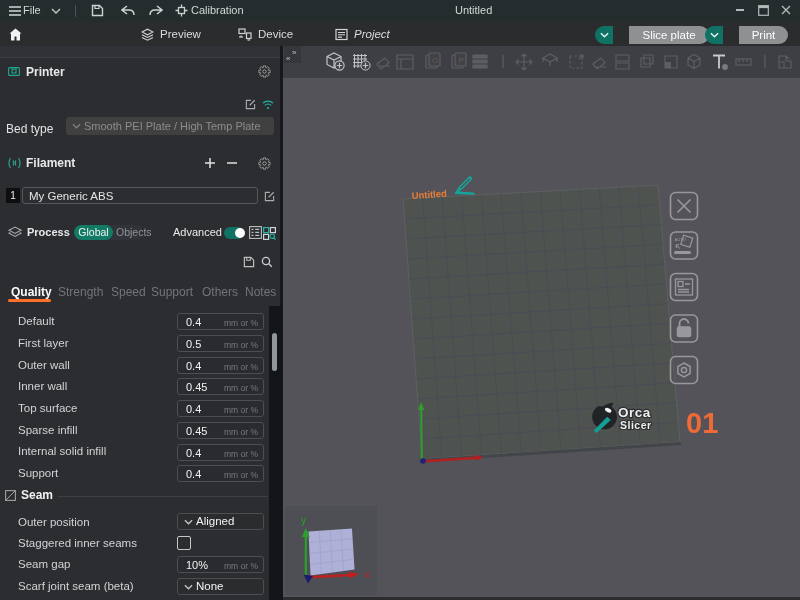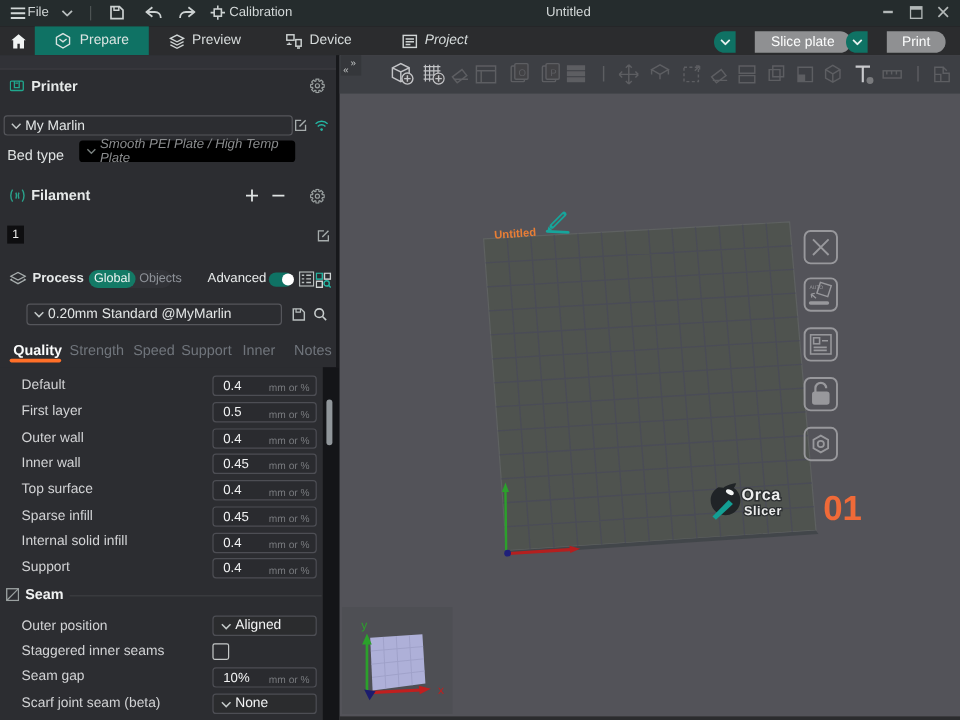--- a/index.html
+++ b/index.html
@@ -73,27 +73,20 @@
   </svg>
   <svg width="10" height="10" style="left:781px;top:5px" viewBox="0 0 10 10">
     <path d="M1 1l8 8M9 1l-8 8" stroke="#b3b8b8" stroke-width="1.4"></path>
   </svg>
 </div>
 
 <div id="tabbar" class="abs">
   <svg class="abs" width="13" height="13" style="left:9px;top:6px" viewBox="0 0 13 13">
     <path d="M6.5 0.5L0.5 5.5h1.5v7h3.5v-4h2v4h3.5v-7h1.5z" fill="#f0f3f3"></path>
   </svg>
-  <div id="tabactive">
-    <svg width="13" height="14" viewBox="0 0 13 14" style="margin-right:8px">
-      <path d="M6.5 1L12 4.2v5.6L6.5 13 1 9.8V4.2z" fill="none" stroke="#d8e2e0" stroke-width="1.2"></path>
-      <path d="M3.5 5.5l3 2.4 3-2.4" fill="none" stroke="#d8e2e0" stroke-width="1.2"></path>
-    </svg>
-    Prepare
-  </div>
   <div class="tab" style="left:141px;">
     <svg width="13" height="13" viewBox="0 0 13 13" style="margin-right:6px">
       <g fill="none" stroke="#cfd4d4" stroke-width="1.1">
         <path d="M1 4l5.5-2.8L12 4 6.5 6.8z"></path>
             <path d="M1 6.7l5.5 2.8L12 6.7"></path>
             <path d="M1 9.4l5.5 2.8L12 9.4"></path>
       </g>
     </svg>
     Preview
   </div>
@@ -145,40 +138,34 @@
           <path d="M4 1.6V7h4V1.6"></path>
           <path d="M4.8 3.2h2.4"></path>
         </g>
   </svg>
   <div class="hdr" style="left:26px;top:19px;">Printer</div>
   <svg class="abs" width="13" height="13" style="left:258px;top:19px" viewBox="0 0 16 16">
     <path d="M8.00 1.00 L9.53 1.17 L9.45 3.01 L10.51 3.44 L11.75 2.09 L12.95 3.05 L13.91 4.25 L12.56 5.49 L12.99 6.55 L14.83 6.47 L15.00 8.00 L14.83 9.53 L12.99 9.45 L12.56 10.51 L13.91 11.75 L12.95 12.95 L11.75 13.91 L10.51 12.56 L9.45 12.99 L9.53 14.83 L8.00 15.00 L6.47 14.83 L6.55 12.99 L5.49 12.56 L4.25 13.91 L3.05 12.95 L2.09 11.75 L3.44 10.51 L3.01 9.45 L1.17 9.53 L1.00 8.00 L1.17 6.47 L3.01 6.55 L3.44 5.49 L2.09 4.25 L3.05 3.05 L4.25 2.09 L5.49 3.44 L6.55 3.01 L6.47 1.17 Z" fill="none" stroke="#9aa0a0" stroke-width="1.2" stroke-linejoin="round"></path>
         <circle cx="8" cy="8" r="2.1" fill="none" stroke="#9aa0a0" stroke-width="1.2"></circle>
   </svg>
 
-  <div class="selbox" style="left:3px;top:50px;width:241px;height:17px;">
-    <svg width="9" height="6" viewBox="0 0 10 6" style="margin:0 3px 0 5px">
-          <path d="M1 1l4 4 4-4" stroke="#c3c8c8" stroke-width="1.4" fill="none"></path>
-        </svg>
-    My Marlin
-  </div>
   <svg class="abs" width="11" height="11" style="left:245px;top:53px" viewBox="0 0 12 12">
     <path d="M10.5 5.5V10.5H1.5V1.5H6.5" fill="none" stroke="#a7adad" stroke-width="1.2"></path>
     <path d="M5 7L10.6 1.4" stroke="#a7adad" stroke-width="1.3"></path>
   </svg>
   <svg class="abs" width="12" height="10" style="left:262px;top:54px" viewBox="0 0 12 10">
     <g fill="none" stroke="#25b5a2" stroke-width="1.2">
           <path d="M1 3.2a7 7 0 0110 0"></path>
           <path d="M2.8 5.4a4.4 4.4 0 016.4 0"></path>
         </g>
     <circle cx="6" cy="8" r="1.1" fill="#25b5a2"></circle>
   </svg>
 
   <div class="lbl" style="left:6px;top:76px;font-size:12px;color:#dfe3e3">Bed type</div>
-  <div class="abs" style="left:66px;top:71px;width:180px;height:18px;background:#000000;border-radius:3px;color:#8a8c8e;font-size:11px;display:flex;align-items:center;font-style:italic;">
+  <div class="abs" style="left:66px;top:71px;width:208px;height:18px;background:#404040;border-radius:3px;color:#8a8c8e;font-size:11px;display:flex;align-items:center;">
     <svg width="9" height="6" viewBox="0 0 10 6" style="margin:0 3px 0 6px">
           <path d="M1 1l4 4 4-4" stroke="#79807f" stroke-width="1.4" fill="none"></path>
         </svg>
     Smooth PEI Plate / High Temp Plate
   </div>
 
   <svg class="abs" width="13" height="12" style="left:8px;top:111px" viewBox="0 0 13 12">
     <g fill="none" stroke="#2aa18b" stroke-width="1.2">
           <path d="M2.5 1C1.5 2.3 1 4 1 6s.5 3.7 1.5 5"></path>
           <path d="M10.5 1c1 1.3 1.5 3 1.5 5s-.5 3.7-1.5 5"></path>
@@ -192,20 +179,23 @@
       </svg>
   <svg class="abs" width="12" height="12" style="left:226px;top:111px" viewBox="0 0 12 12">
         <path d="M1 6h10" stroke="#dfe3e3" stroke-width="1.5"></path>
       </svg>
   <svg class="abs" width="13" height="13" style="left:258px;top:111px" viewBox="0 0 16 16">
     <path d="M8.00 1.00 L9.53 1.17 L9.45 3.01 L10.51 3.44 L11.75 2.09 L12.95 3.05 L13.91 4.25 L12.56 5.49 L12.99 6.55 L14.83 6.47 L15.00 8.00 L14.83 9.53 L12.99 9.45 L12.56 10.51 L13.91 11.75 L12.95 12.95 L11.75 13.91 L10.51 12.56 L9.45 12.99 L9.53 14.83 L8.00 15.00 L6.47 14.83 L6.55 12.99 L5.49 12.56 L4.25 13.91 L3.05 12.95 L2.09 11.75 L3.44 10.51 L3.01 9.45 L1.17 9.53 L1.00 8.00 L1.17 6.47 L3.01 6.55 L3.44 5.49 L2.09 4.25 L3.05 3.05 L4.25 2.09 L5.49 3.44 L6.55 3.01 L6.47 1.17 Z" fill="none" stroke="#9aa0a0" stroke-width="1.2" stroke-linejoin="round"></path>
         <circle cx="8" cy="8" r="2.1" fill="none" stroke="#9aa0a0" stroke-width="1.2"></circle>
   </svg>
 
   <div class="abs" style="left:6px;top:142px;width:14px;height:15px;background:#0e0e10;color:#eee;font-size:10px;text-align:center;line-height:15px;">1</div>
+  <div class="selbox" style="left:22px;top:141px;width:236px;height:17px;">
+        <span style="margin-left:6px">My Generic ABS</span>
+      </div>
   <svg class="abs" width="11" height="11" style="left:264px;top:145px" viewBox="0 0 12 12">
     <path d="M10.5 5.5V10.5H1.5V1.5H6.5" fill="none" stroke="#a7adad" stroke-width="1.2"></path>
     <path d="M5 7L10.6 1.4" stroke="#a7adad" stroke-width="1.3"></path>
   </svg>
 
   <svg class="abs" width="14" height="12" style="left:8px;top:180px" viewBox="0 0 14 12">
     <g fill="none" stroke="#a7adad" stroke-width="1.1">
           <path d="M1 4.2L7 1l6 3.2L7 7.4z"></path>
           <path d="M2.2 6.5L1 7.2l6 3.2 6-3.2-1.2-.7"></path>
         </g>
@@ -223,41 +213,35 @@
     <path d="M6.2 3.4h4M6.2 6.4h4M6.2 9.4h4" stroke="#b9bfbf" stroke-width="1.1"></path>
   </svg>
   <svg class="abs" width="13" height="13" style="left:263px;top:181px" viewBox="0 0 13 13">
     <rect x="0.6" y="0.6" width="5" height="5" fill="none" stroke="#25b5a2" stroke-width="1.2"></rect>
     <rect x="7.4" y="0.6" width="5" height="5" fill="none" stroke="#cfd4d4" stroke-width="1.2"></rect>
     <rect x="0.6" y="7.4" width="5" height="5" fill="none" stroke="#cfd4d4" stroke-width="1.2"></rect>
     <circle cx="9.2" cy="9.2" r="2.2" fill="none" stroke="#25b5a2" stroke-width="1.2"></circle>
         <path d="M10.8 10.8l1.8 1.8" stroke="#25b5a2" stroke-width="1.2"></path>
   </svg>
 
-  <div class="selbox" style="left:22px;top:207px;width:213px;height:18px;">
-    <svg width="9" height="6" viewBox="0 0 10 6" style="margin:0 3px 0 5px">
-          <path d="M1 1l4 4 4-4" stroke="#c3c8c8" stroke-width="1.4" fill="none"></path>
-        </svg>
-    0.20mm Standard @MyMarlin
-  </div>
   <svg class="abs" width="12" height="12" style="left:243px;top:210px" viewBox="0 0 13 13">
     <path d="M1.5 1.5h7l3 3v7h-10z" fill="none" stroke="#b9bfbf" stroke-width="1.3"></path>
     <path d="M4 1.5v3h4v-3" fill="none" stroke="#b9bfbf" stroke-width="1.1"></path>
   </svg>
   <svg class="abs" width="12" height="12" style="left:261px;top:210px" viewBox="0 0 12 12">
     <circle cx="5" cy="5" r="3.6" fill="none" stroke="#c9cece" stroke-width="1.3"></circle>
         <path d="M7.8 7.8l3 3" stroke="#c9cece" stroke-width="1.3"></path>
   </svg>
 
   <div class="abs" style="left:11px;top:239px;color:#fbfcfc;font-size:12px;font-weight:bold;">Quality</div>
   <div class="abs" style="left:8px;top:253px;width:43px;height:3px;background:#ff6f28;border-radius:1.5px;"></div>
   <div class="abs" style="left:58px;top:239px;color:#70757c;font-size:12px;">Strength</div>
   <div class="abs" style="left:111px;top:239px;color:#70757c;font-size:12px;">Speed</div>
   <div class="abs" style="left:151px;top:239px;color:#70757c;font-size:12px;">Support</div>
-  <div class="abs" style="left:202px;top:239px;color:#70757c;font-size:12px;">Inner</div>
+  <div class="abs" style="left:202px;top:239px;color:#70757c;font-size:12px;">Others</div>
   <div class="abs" style="left:245px;top:239px;color:#70757c;font-size:12px;">Notes</div>
 
   <div id="settings">
     <div class="slbl" style="top:9px;">Default</div>
     <div class="slbl" style="top:31px;">First layer</div>
     <div class="slbl" style="top:53px;">Outer wall</div>
     <div class="slbl" style="top:74px;">Inner wall</div>
     <div class="slbl" style="top:96px;">Top surface</div>
     <div class="slbl" style="top:118px;">Sparse infill</div>
     <div class="slbl" style="top:139px;">Internal solid infill</div>

